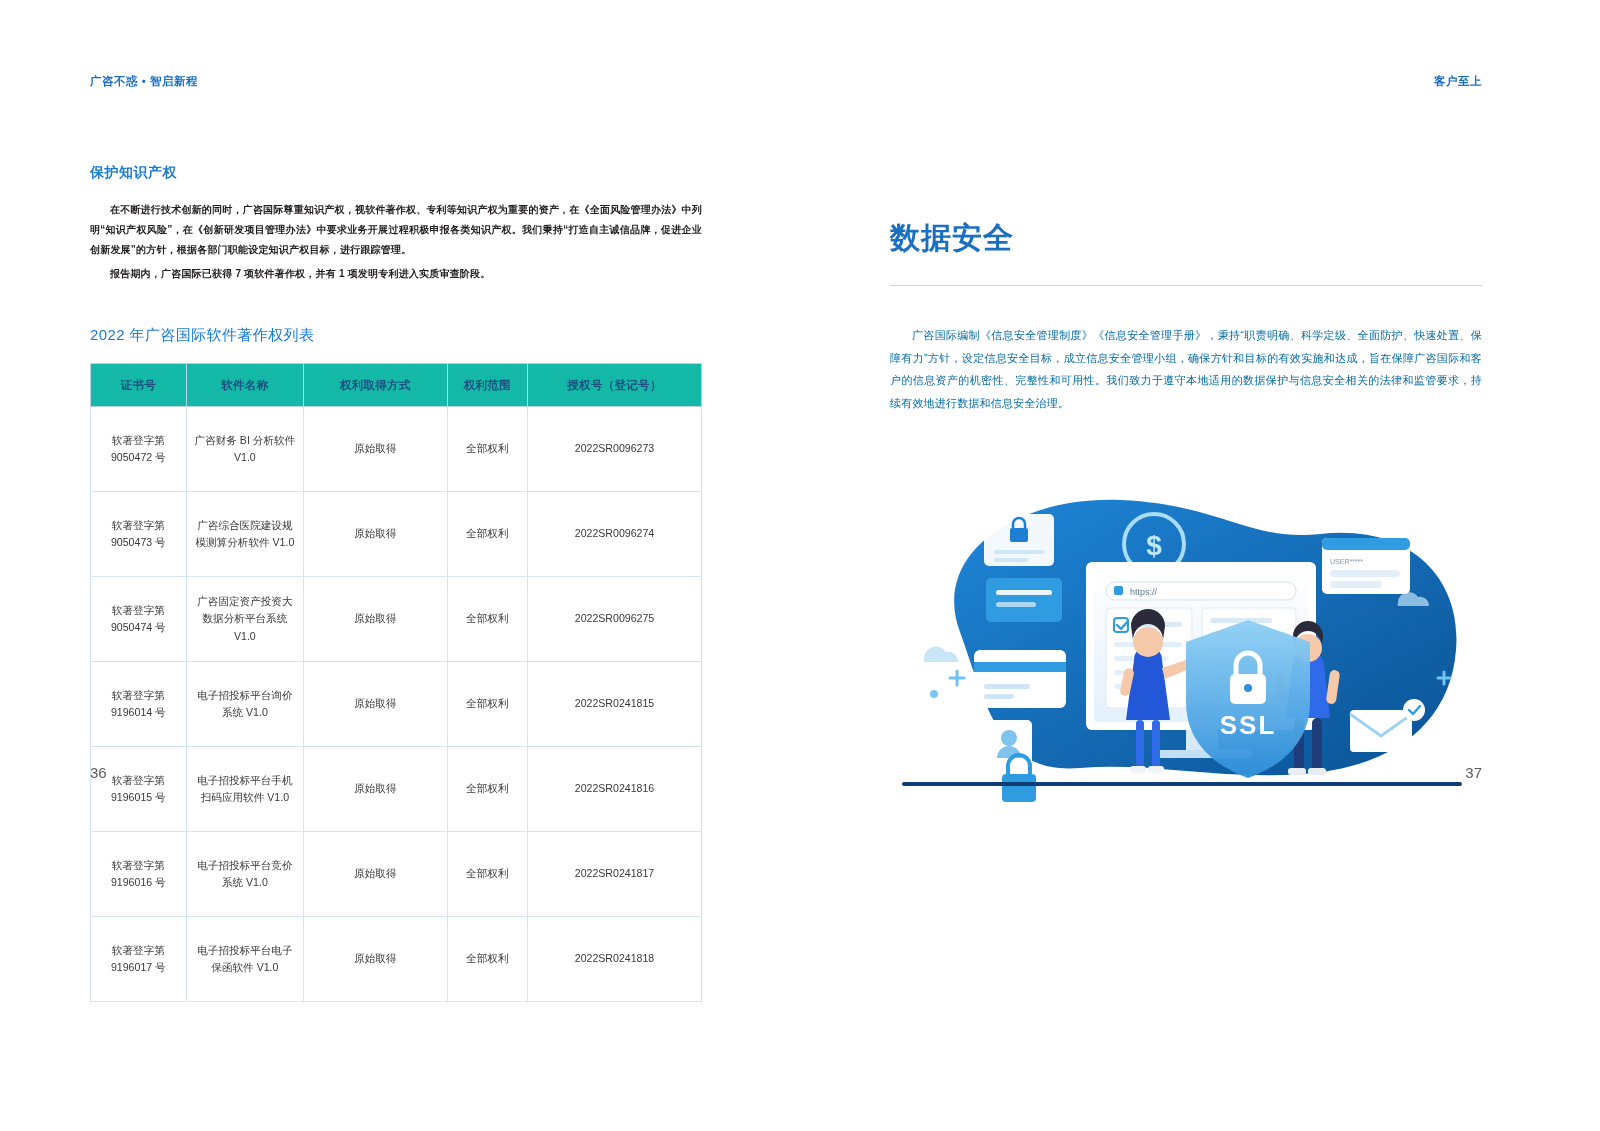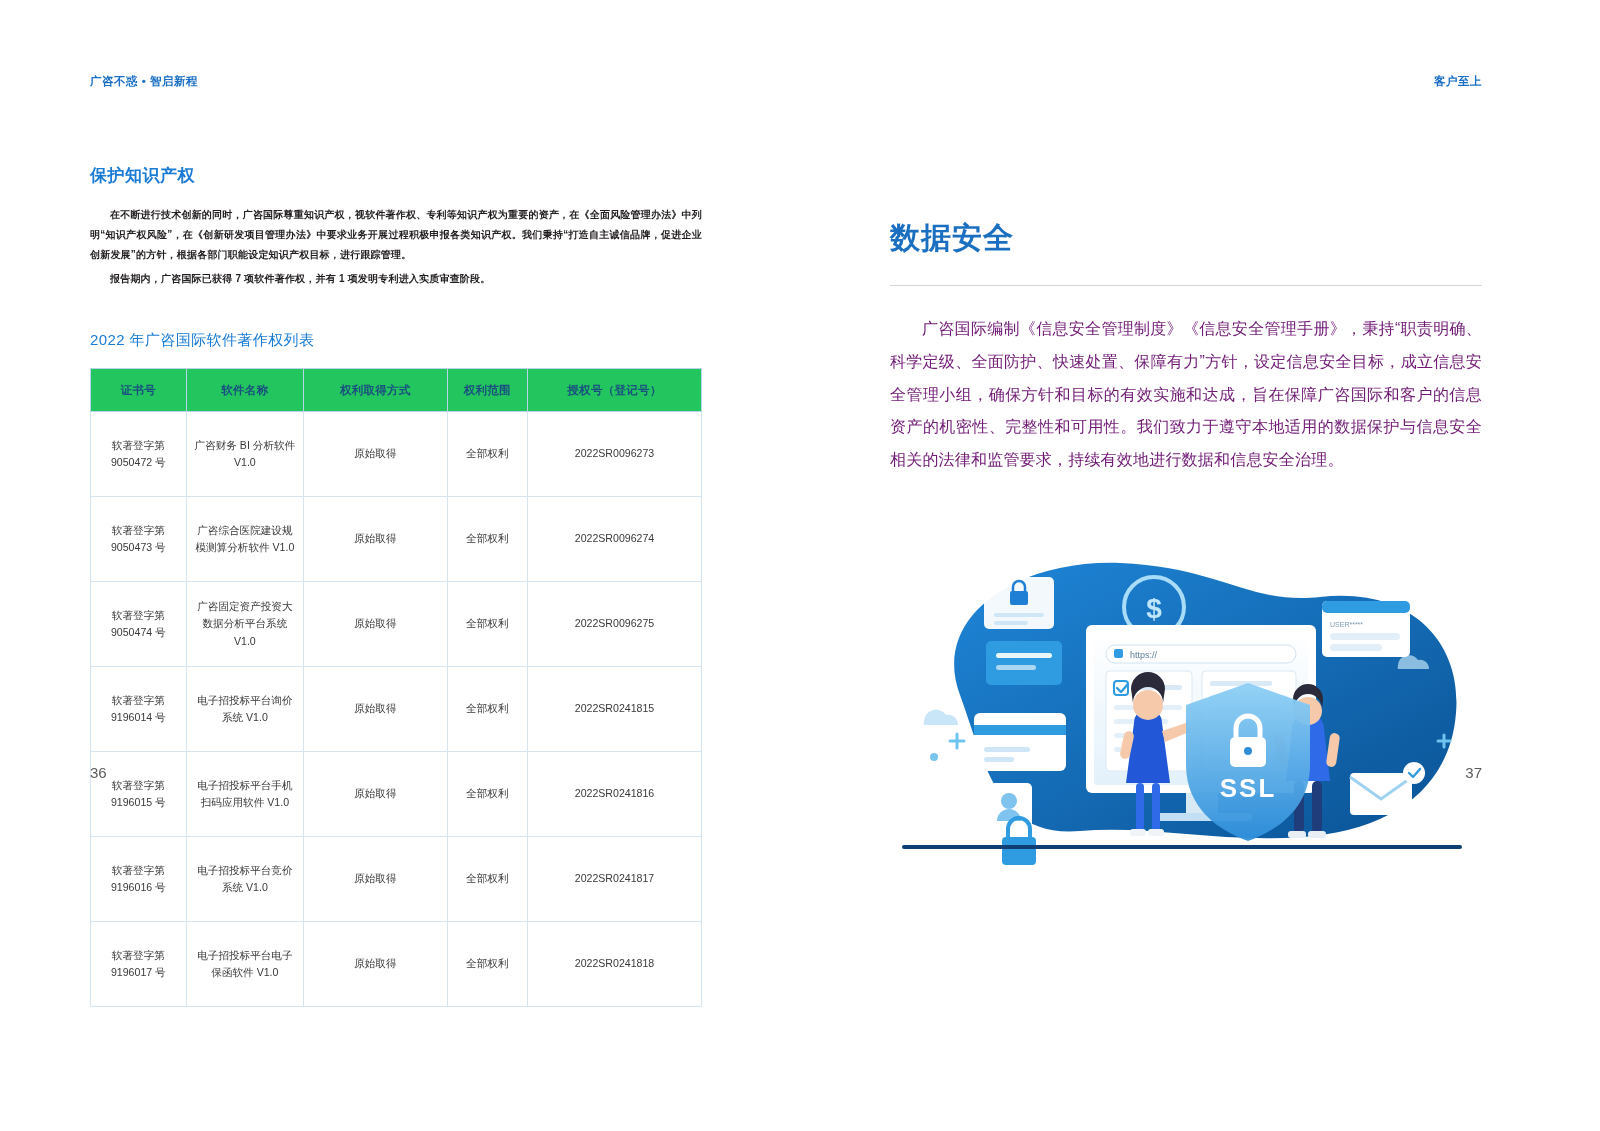--- a/index.html
+++ b/index.html
@@ -46,21 +46,21 @@
     position: absolute;
     bottom: 57px;
     font-size: 15px;
     color: #5c5c5c;
   }
   .folio-left  { left: 90px; }
   .folio-right { right: 118px; }
 
   
   .sec-title {
-    font-size: 17px;
+    font-size: 14px;
     font-weight: bold;
     color: #1a7bd4;
     margin: 164px 0 0 0;
     letter-spacing: 0.5px;
   }
   .body-p {
     font-size: 10px;
     line-height: 2.0;
     color: #231f20;
     text-align: justify;
@@ -79,21 +79,21 @@
     letter-spacing: 0.4px;
   }
 
   table.sw {
     border-collapse: collapse;
     width: 100%;
     margin-top: 18px;
     table-layout: fixed;
   }
   table.sw th {
-    background: #22c55e;
+    background: #14b8a6;
     border: 1px solid #b9d4ea;
     color: #1a4f80;
     font-size: 11.5px;
     font-weight: bold;
     height: 40px;
     text-align: center;
     letter-spacing: 0.3px;
   }
   table.sw td {
     border: 1px solid #d7e5f0;
@@ -118,25 +118,25 @@
     color: #1b6fc0;
     margin: 218px 0 0 0;
     letter-spacing: 1px;
   }
   .rule {
     height: 1px;
     background: #d5d5d5;
     margin: 26px 0 0 0;
   }
   .body-r {
-    font-size: 16px;
+    font-size: 11px;
     line-height: 2.05;
-    color: #701a75;
+    color: #0369a1;
     text-align: justify;
-    margin: 27px 0 0 0;
+    margin: 38px 0 0 0;
     text-indent: 2em;
     letter-spacing: 0.2px;
   }
   .body-r.tight { margin-top: 6px; }
 
   
   .illus-wrap {
     margin-top: 68px;
     width: 100%;
     height: 330px;

